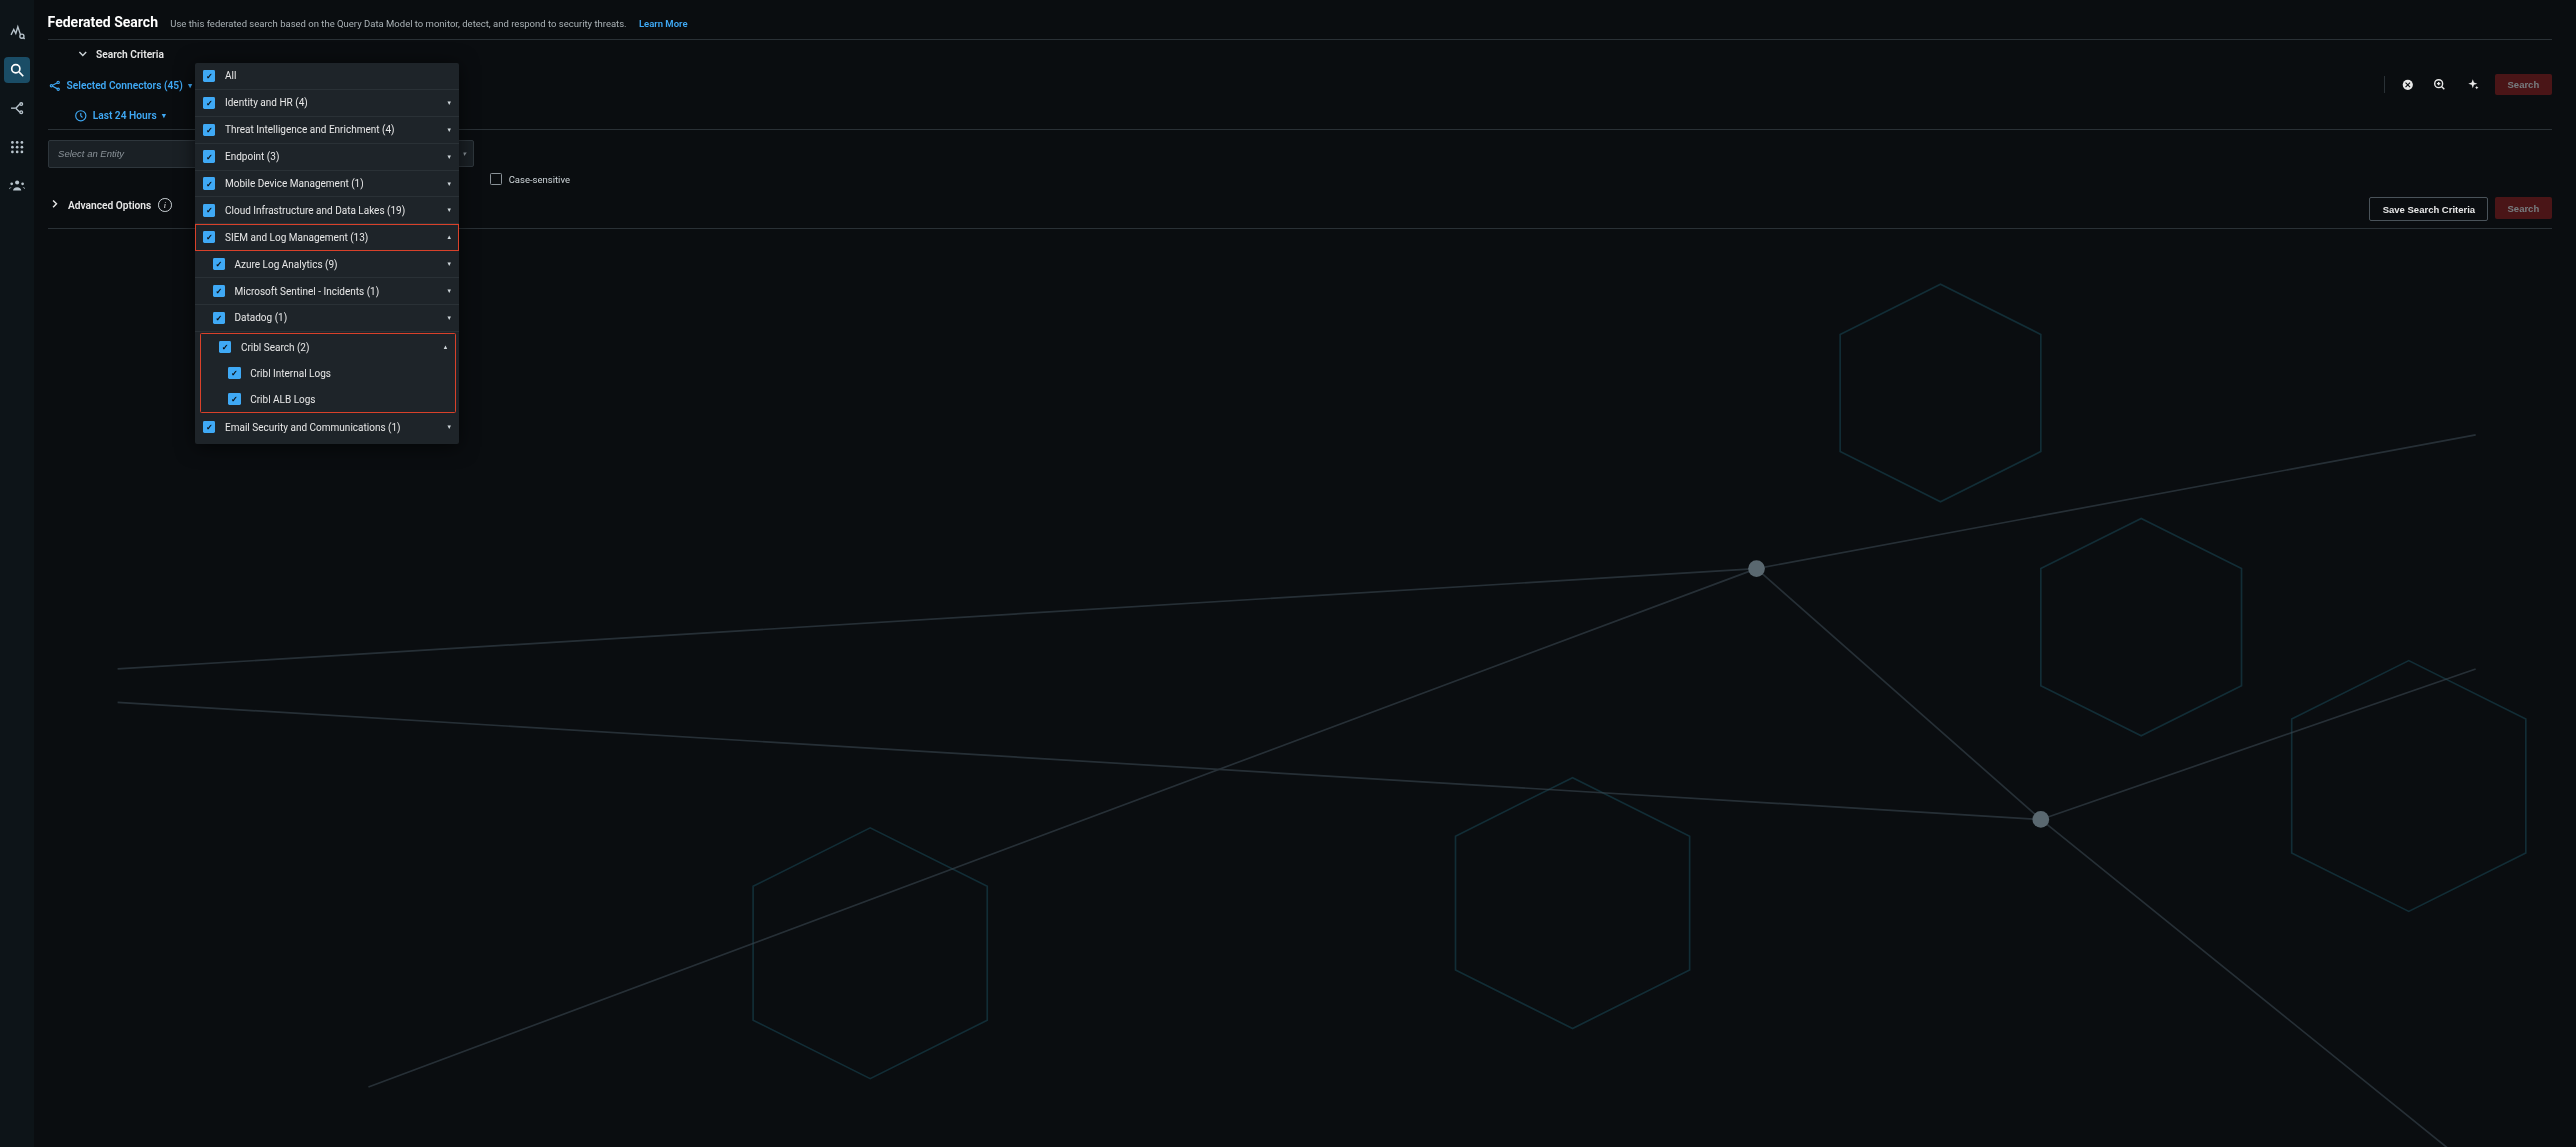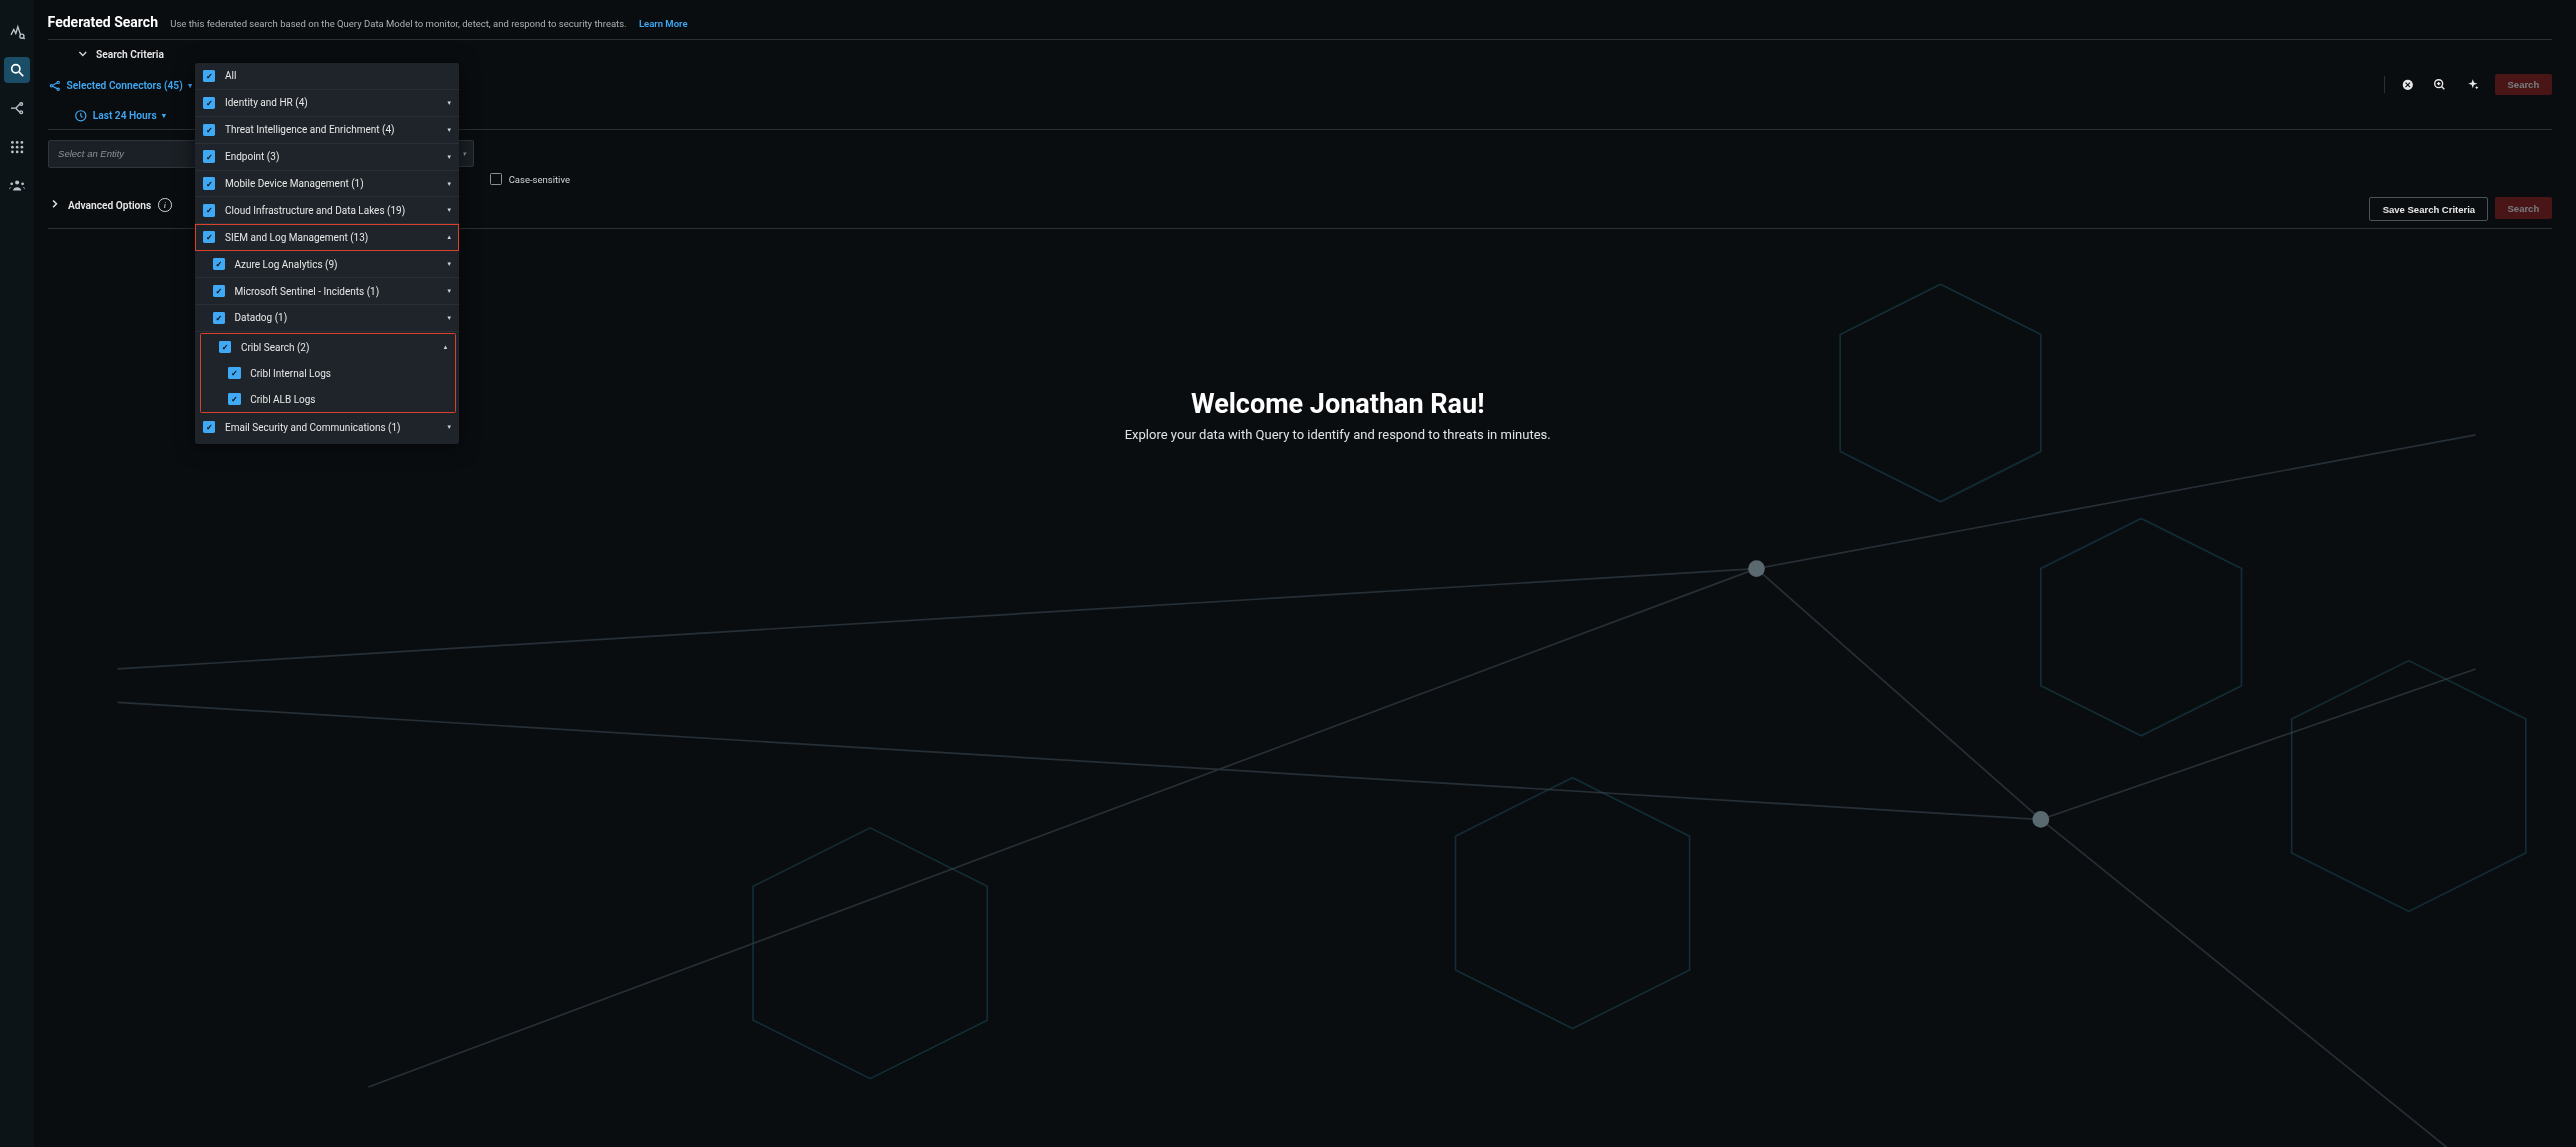--- a/index.html
+++ b/index.html
@@ -385,20 +385,16 @@
 
   </div>
         </div>
         <div class="dd-item  ">
     <span class="dd-check">✓</span>
     <span class="dd-label">Email Security and Communications (1)</span>
     <span class="dd-caret">▾</span>
   </div>
       </div>
 
-    <div class="welcome">
-      <h1>Welcome Jonathan Rau!</h1>
-      <p>Explore your data with Query to identify and respond to threats in minutes.</p>
-    </div>
 
   </div>
 </div>
 
 
 </body></html>

